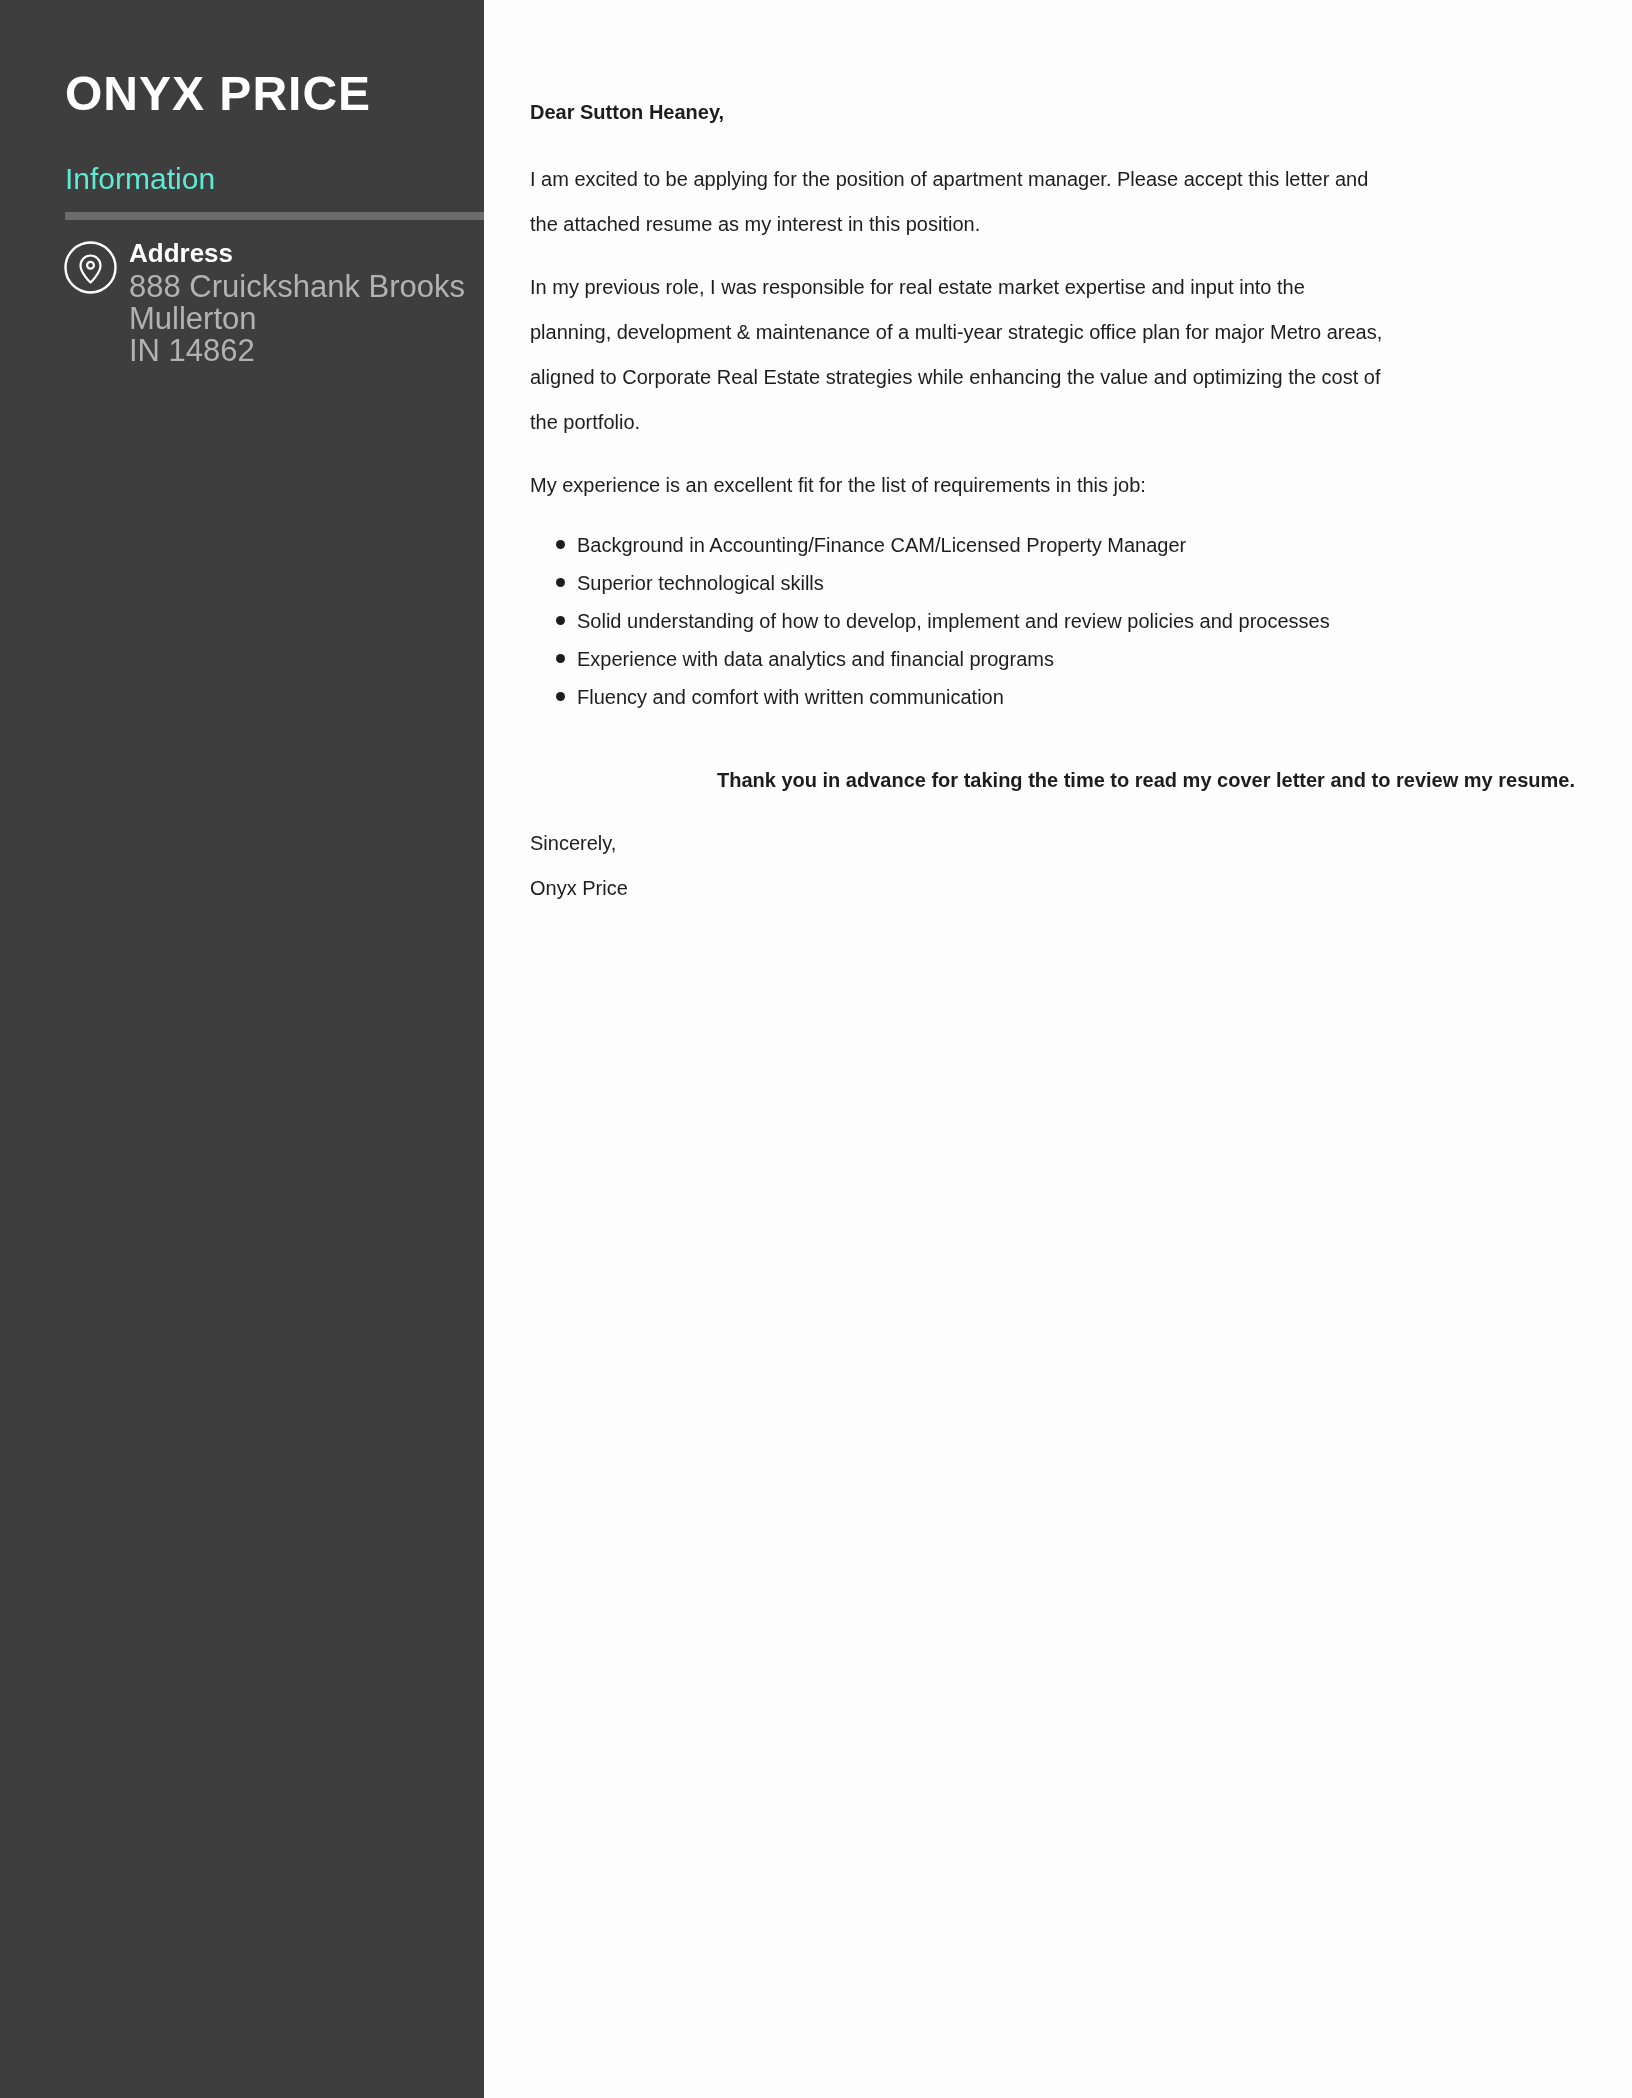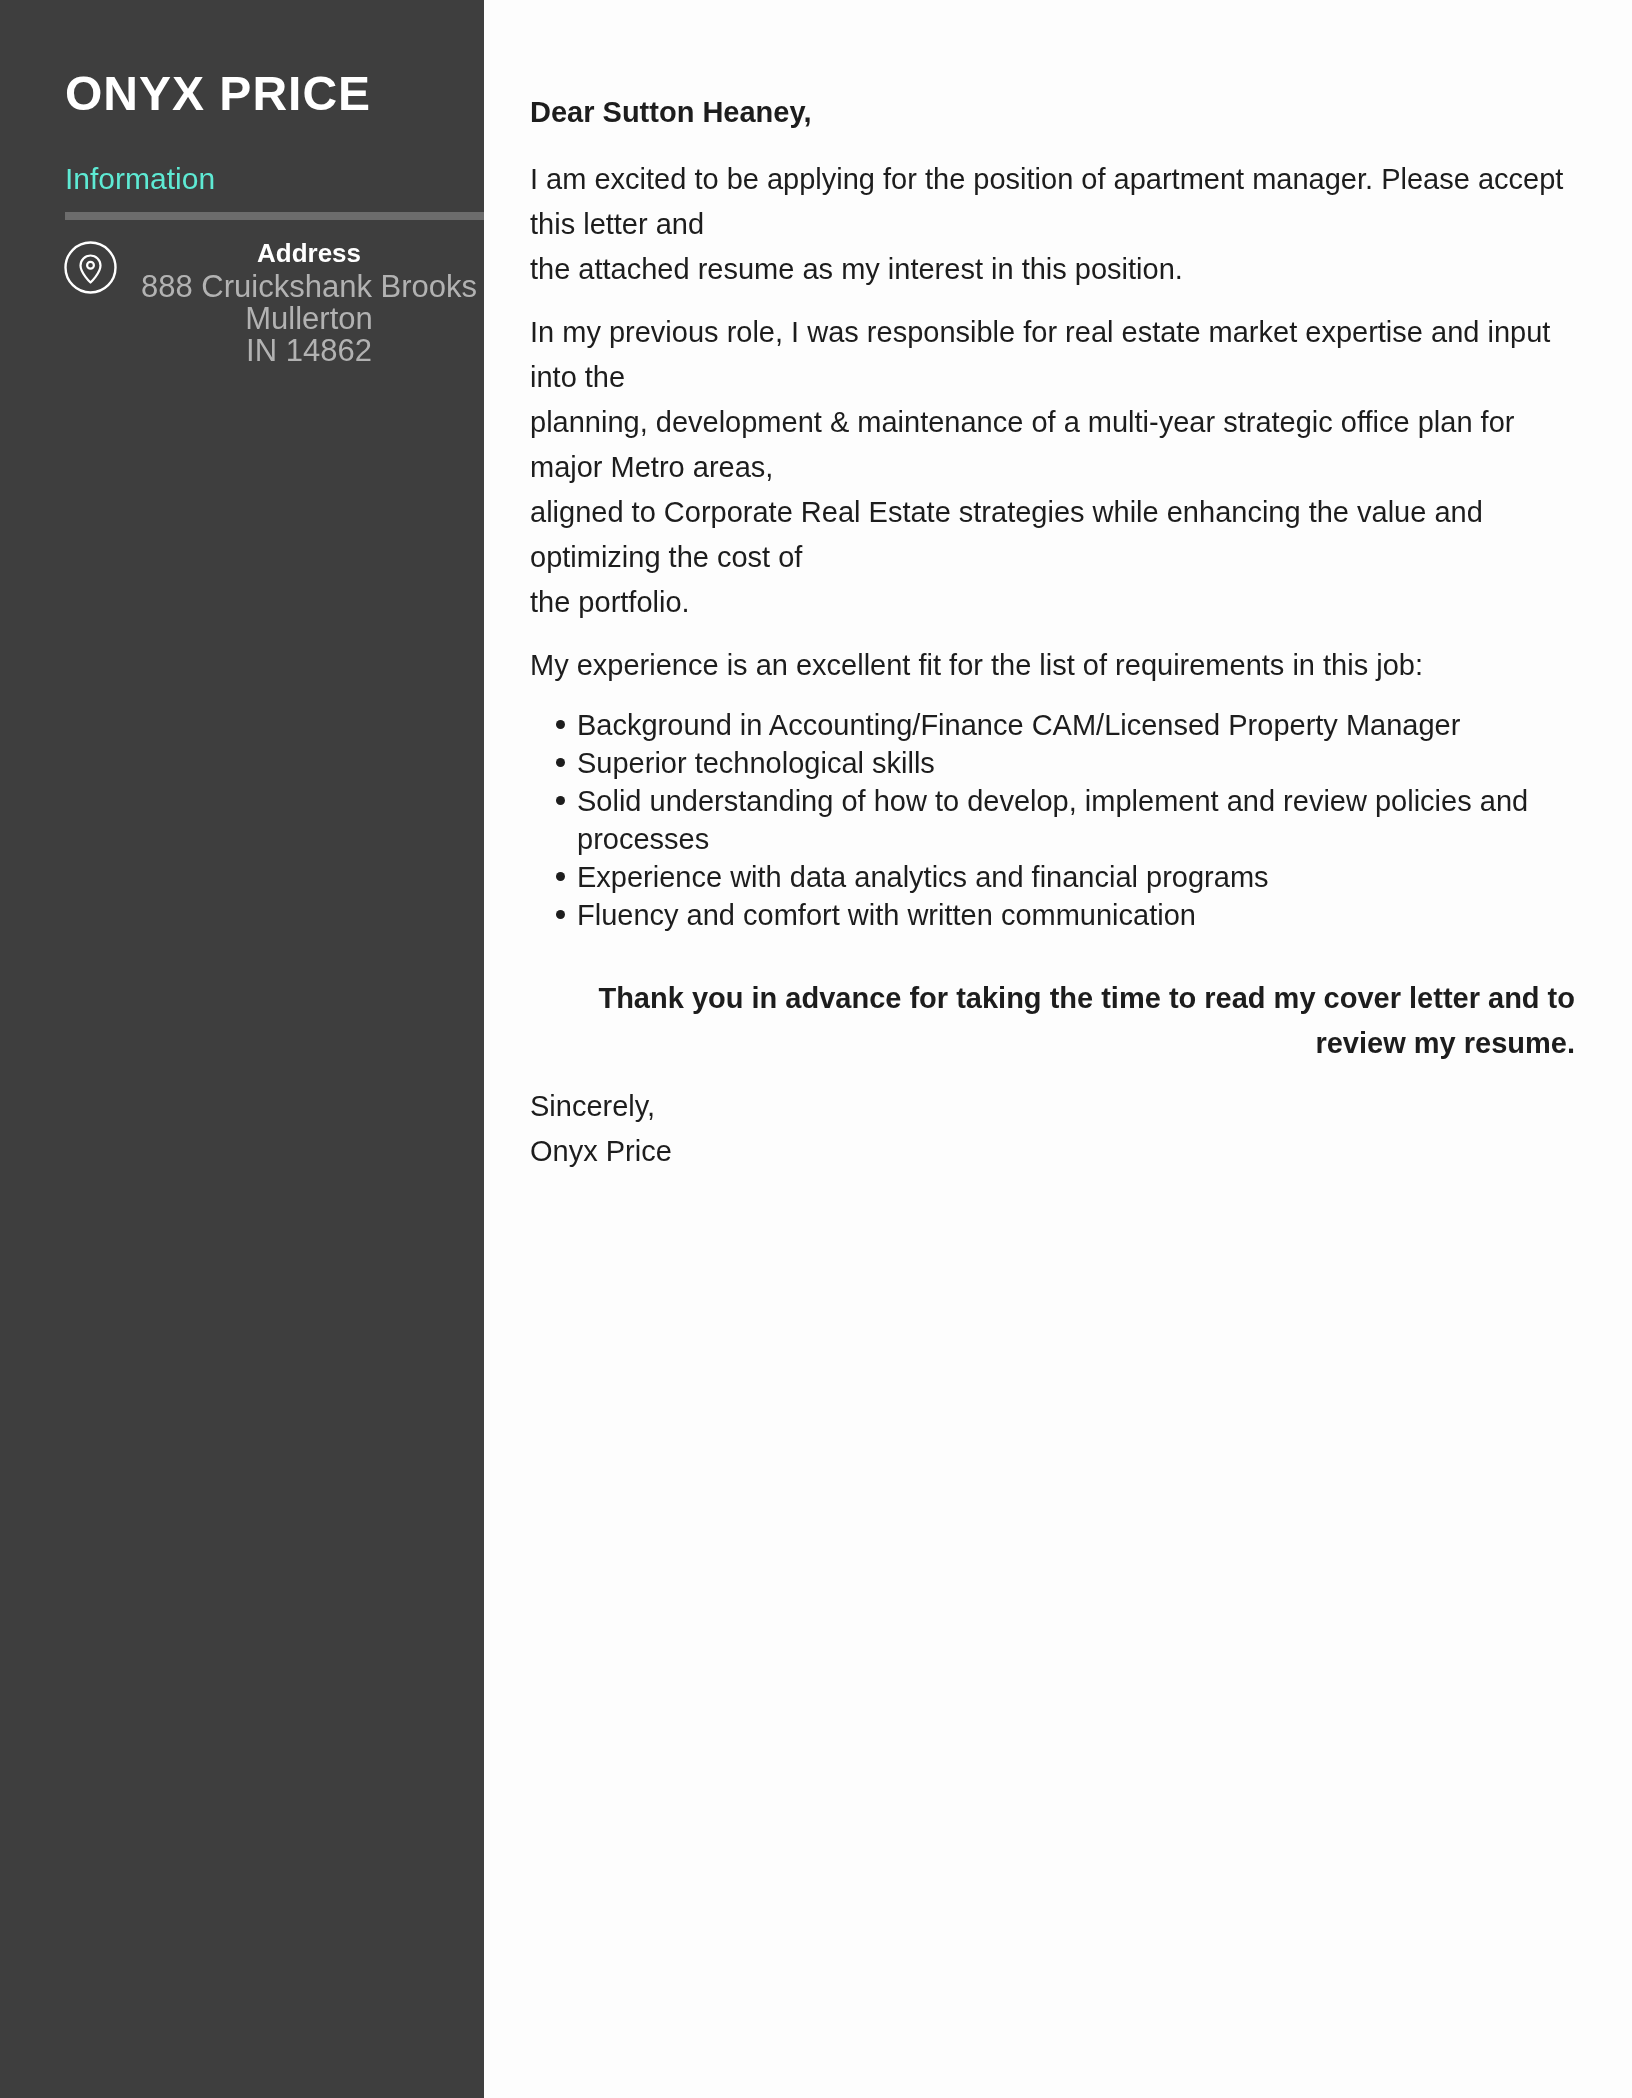--- a/index.html
+++ b/index.html
@@ -43,23 +43,22 @@
   .section-divider {
     position: absolute;
     left: 65px; top: 212px;
     width: 419px; height: 8px;
     background: #6c6c6c;
   }
   .address-block {
     position: absolute;
     left: 64px; top: 241px;
     display: flex;
-    gap: 24px;
+    gap: 12px;
     align-items: flex-start;
-    text-align: center;
   }
   .icon-circle { display: block; flex: 0 0 auto; }
   .icon-circle svg { display: block; }
   .address-label {
     font-size: 26px;
     font-weight: 700;
     color: #ffffff;
     line-height: 29px;
     margin: -2px 0 3px 0;
   }
@@ -69,21 +68,21 @@
     color: #b2b2b2;
     line-height: 32px;
   }
 
   
   .letter {
     position: absolute;
     left: 530px; top: 90px;
     width: 1045px;
     color: #1d1d1d;
-    font-size: 29px;
+    font-size: 20px;
     line-height: 45px;
   }
   .letter p { margin: 0 0 18px 0; }
   .greeting { font-weight: 700; margin-bottom: 22px !important; }
   .closing  { font-weight: 700; text-align: right; }
   ul.reqs {
     list-style: none;
     margin: 18px 0 42px 0;
     padding: 0 0 0 47px;
   }

